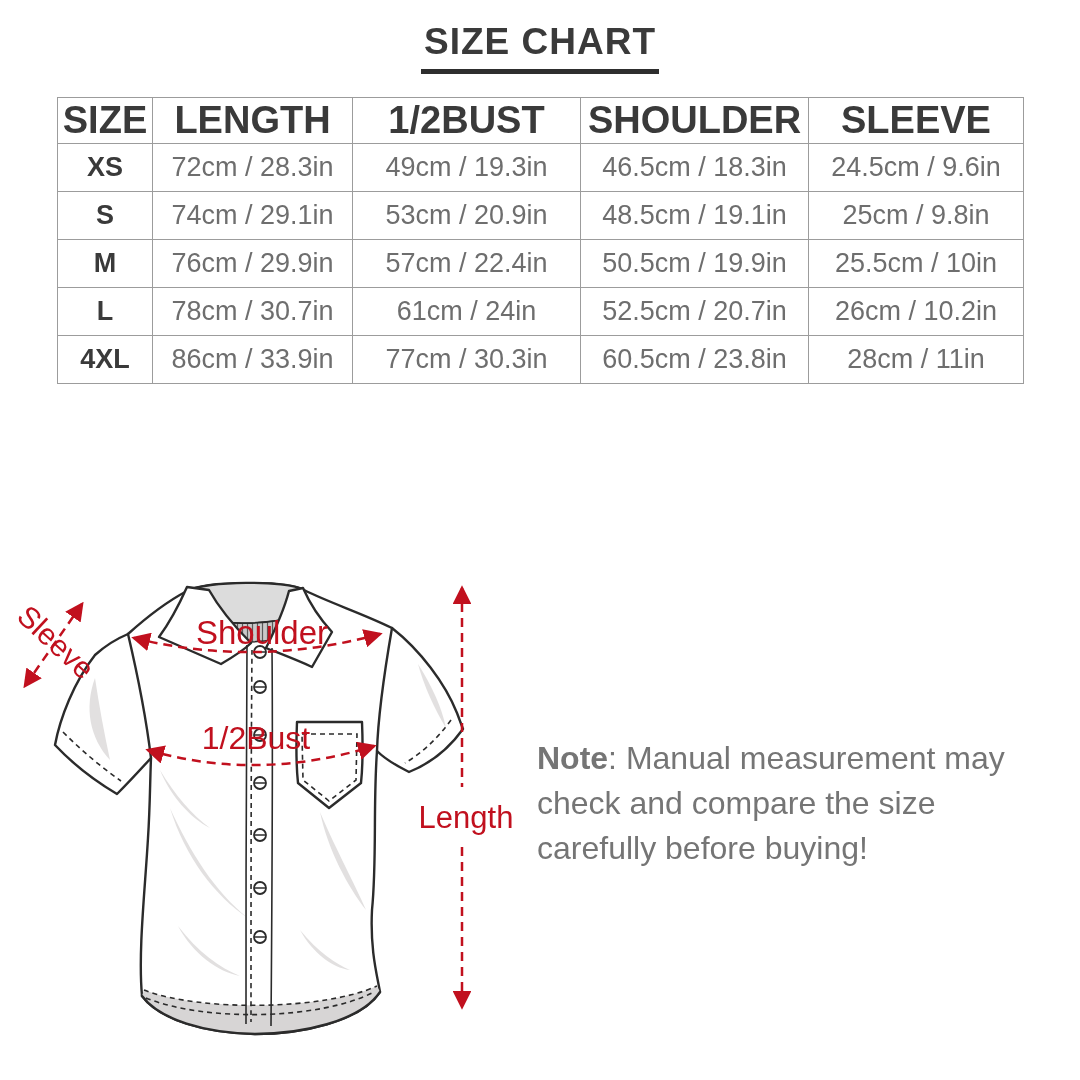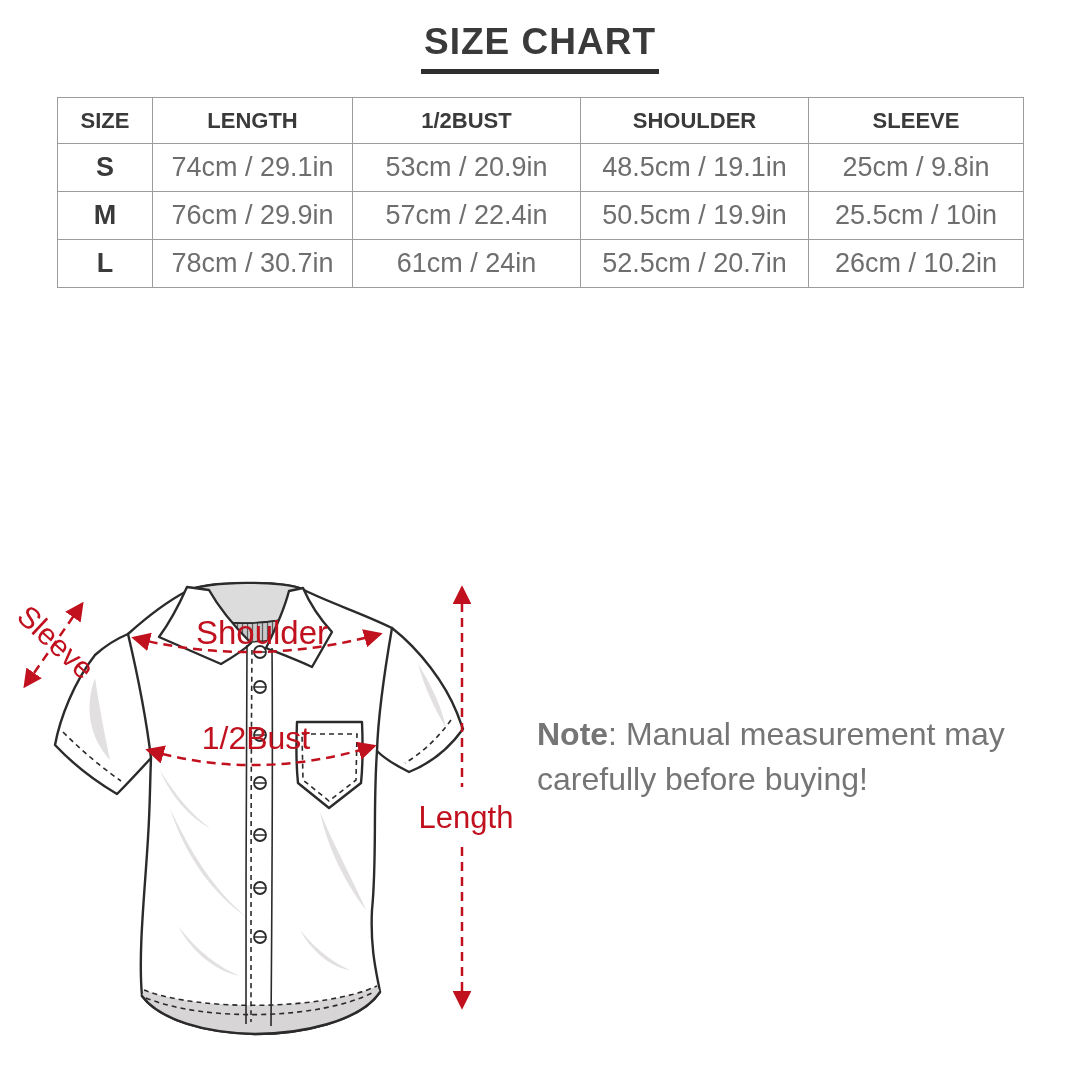--- a/index.html
+++ b/index.html
@@ -13,40 +13,40 @@
          padding:0 3px 6px 3px;border-bottom:5px solid #2e2e2e;}
 
   
   table.size-chart{position:absolute;left:57px;top:97px;width:966px;
                    border-collapse:collapse;table-layout:fixed;
                    font-size:27px;color:var(--body-text,#6e6e6e);}
   table.size-chart th, table.size-chart td{
       border:1px solid var(--table-border,#9c9c9c);
       text-align:center;vertical-align:middle;padding:0;
       white-space:nowrap;overflow:hidden;}
-  table.size-chart th{height:45px;font-size:22px;font-weight:bold;
+  table.size-chart th{height:45px;font-size:38px;font-weight:bold;
       color:var(--header-text,#3a3a3a);text-align:center;}
   table.size-chart td{height:47px;}
   table.size-chart td.size-col{font-weight:bold;font-size:27px;
       color:var(--header-text,#3a3a3a);}
 
   
   .shirt-svg{position:absolute;left:0;top:560px;width:520px;height:490px;}
   .ol{fill:none;stroke:#2b2b2b;stroke-width:2.4;stroke-linecap:round;stroke-linejoin:round;}
   .fw{fill:#ffffff;stroke:#2b2b2b;stroke-width:2.4;stroke-linejoin:round;}
   .thin{fill:none;stroke:#2b2b2b;stroke-width:1.6;}
   .dsh{fill:none;stroke:#2b2b2b;stroke-width:1.6;stroke-dasharray:5 4;}
   .crease{fill:#e2e0e0;stroke:none;}
   .grayfill{fill:#d7d5d5;stroke:none;}
   .rl{fill:none;stroke:var(--accent-red,#c1101e);stroke-width:2.5;stroke-dasharray:9 6;}
   .rf{fill:var(--accent-red,#c1101e);stroke:none;}
   .rt{fill:var(--accent-red,#c1101e);font-family:"Liberation Sans",sans-serif;}
 
   
-  .note{position:absolute;left:537px;top:712px;width:500px;
+  .note{position:absolute;left:537px;top:736px;width:500px;
         font-size:32px;line-height:45px;color:var(--note-text,#757575);}
   .note .nline{white-space:nowrap;}
   .note .bold{font-weight:bold;}
 </style>
 </head>
 <body>
 
 <div id="stage">
 
   <div class="title-wrap">
@@ -65,39 +65,53 @@
       <tr>
           <th>SIZE</th>
           <th>LENGTH</th>
           <th>1/2BUST</th>
           <th>SHOULDER</th>
           <th>SLEEVE</th>
         </tr>
     </thead>
     <tbody>
         <tr>
+          <td class="size-col">XS</td>
+          <td>72cm / 28.3in</td>
+          <td>49cm / 19.3in</td>
+          <td>46.5cm / 18.3in</td>
+          <td>24.5cm / 9.6in</td>
+        </tr>
+        <tr>
           <td class="size-col">S</td>
           <td>74cm / 29.1in</td>
           <td>53cm / 20.9in</td>
           <td>48.5cm / 19.1in</td>
           <td>25cm / 9.8in</td>
         </tr>
         <tr>
           <td class="size-col">M</td>
           <td>76cm / 29.9in</td>
           <td>57cm / 22.4in</td>
           <td>50.5cm / 19.9in</td>
           <td>25.5cm / 10in</td>
         </tr>
         <tr>
           <td class="size-col">L</td>
           <td>78cm / 30.7in</td>
           <td>61cm / 24in</td>
           <td>52.5cm / 20.7in</td>
           <td>26cm / 10.2in</td>
+        </tr>
+        <tr>
+          <td class="size-col">4XL</td>
+          <td>86cm / 33.9in</td>
+          <td>77cm / 30.3in</td>
+          <td>60.5cm / 23.8in</td>
+          <td>28cm / 11in</td>
         </tr>
       </tbody>
   </table>
 
   <svg class="shirt-svg" viewBox="0 0 520 490">
     <defs>
       <marker id="ah" viewBox="0 0 10 10" refX="8.5" refY="5" markerWidth="7.5" markerHeight="7.5" orient="auto-start-reverse" markerUnits="strokeWidth">
         <path d="M0,0 L10,5 L0,10 Z" class="rf"></path>
       </marker>
       <pattern id="hatch" width="5" height="10" patternUnits="userSpaceOnUse">
@@ -211,16 +225,17 @@
 
       <text class="rt" x="262" y="84" font-size="33" text-anchor="middle">Shoulder</text>
       <text class="rt" x="256" y="189" font-size="32" text-anchor="middle">1/2Bust</text>
       <text class="rt" x="56" y="82" font-size="30" text-anchor="middle" dominant-baseline="central" transform="rotate(43 56 82)">Sleeve</text>
       <text class="rt" x="466" y="268" font-size="31" text-anchor="middle">Length</text>
     </g>
   </svg>
 
   <div class="note">
     <div class="nline"><span class="bold">Note</span><span>: Manual measurement may</span></div>
+    <div class="nline">check and compare the size</div>
     <div class="nline">carefully before buying!</div>
   </div>
 
 </div>
 
 </body></html>

